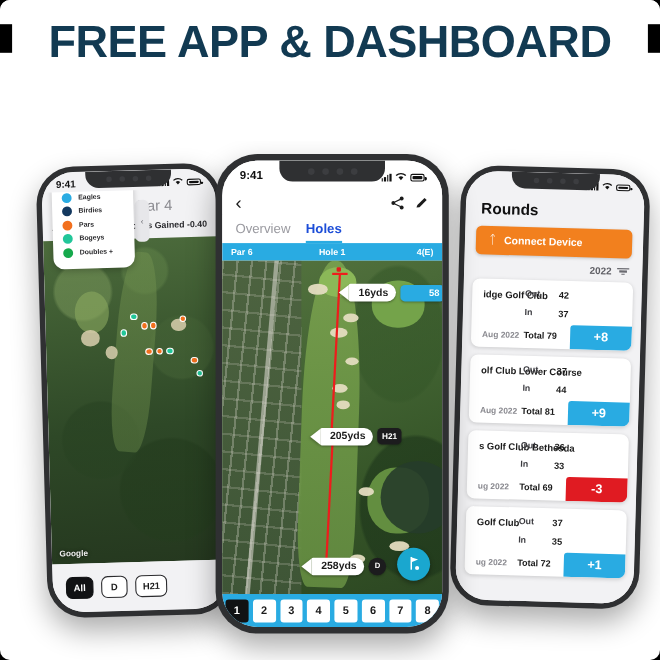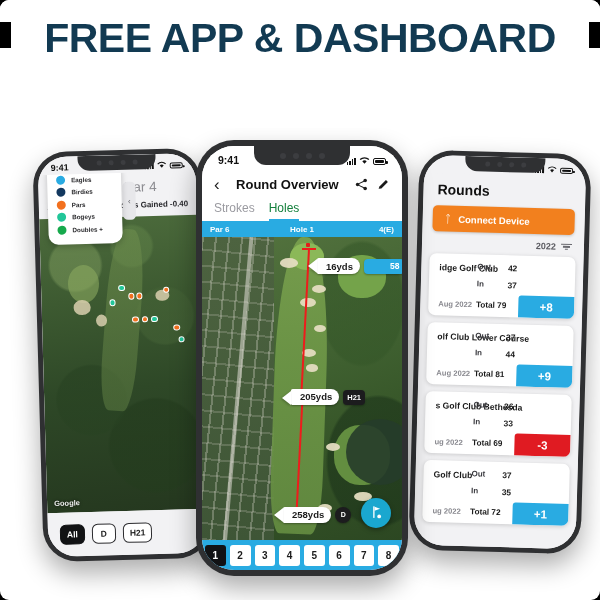--- a/index.html
+++ b/index.html
@@ -292,21 +292,21 @@
   .c-actions { display:flex; align-items:center; gap:9px; }
   .c-tabs {
     background:#fff; display:flex; gap:14px;
     padding: 6px 12px 0 12px;
   }
   .c-tab {
     font-size:12px; font-weight:500; color:#9a9aa0;
     padding-bottom:4px;
   }
   .c-tab.active {
-    color:#15803d; font-weight:400;
+    color:#1d4ed8; font-weight:700;
     border-bottom: 2.5px solid #29ABE2;
   }
   .parbar {
     background:#29ABE2; height:16px;
     display:flex; align-items:center; justify-content:space-between;
     padding: 0 8px; color:#fff;
     font-size:8px; font-weight:600;
     position:relative;
   }
   .parbar .mid {
@@ -666,37 +666,36 @@
           <svg width="11" height="9" viewBox="0 0 10 8">
               <path d="M5 7 L7 4.6 A3.2 3.2 0 0 0 3 4.6 Z" fill="#111"></path>
               <path d="M1 3.1 A6 6 0 0 1 9 3.1" stroke="#111" stroke-width="1.2" fill="none"></path>
             </svg>
           <div class="batt"></div>
         </div>
       </div>
 
       <div class="c-navbar">
         <div class="c-back">‹</div>
-        <div class="c-title">Round Overview</div>
         <div class="c-actions">
           <svg width="13" height="13" viewBox="0 0 16 16">
             <circle cx="12.5" cy="3" r="2.2" fill="#1b1b1b"></circle>
             <circle cx="12.5" cy="13" r="2.2" fill="#1b1b1b"></circle>
             <circle cx="3.2" cy="8" r="2.2" fill="#1b1b1b"></circle>
             <line x1="4.8" y1="6.9" x2="11" y2="4" stroke="#1b1b1b" stroke-width="1.3"></line>
             <line x1="4.8" y1="9.1" x2="11" y2="12" stroke="#1b1b1b" stroke-width="1.3"></line>
           </svg>
           <svg width="13" height="13" viewBox="0 0 16 16">
             <path d="M2 13.2 L3 10.4 L11 2.4 L13.4 4.8 L5.4 12.8 Z" fill="#1b1b1b"></path>
           </svg>
         </div>
       </div>
 
       <div class="c-tabs">
-        <div class="c-tab">Strokes</div>
+        <div class="c-tab">Overview</div>
         <div class="c-tab active">Holes</div>
       </div>
 
       <div class="parbar">
         <span>Par 6</span>
         <span class="mid">Hole 1</span>
         <span>4(E)</span>
       </div>
 
       <div class="c-map">
@@ -723,21 +722,21 @@
         <div class="shotline" style="left:50%;top:50%;width:2.2px;height:44%;transform:rotate(3deg);transform-origin:top;"></div>
         <div class="shotline" style="left:50%;top:3.5%;width:7%;height:2px;"></div>
         <div class="pin" style="left:52%;top:2%;"></div>
 
         <div class="tag" style="left:53%;top:7%;">
           <span class="tag-point"></span>
           <span class="tag-bubble">16yds</span>
           <span class="tag-badge badge-blue">58</span>
         </div>
 
-        <div class="tag" style="left:40%;top:50%;align-items:flex-end;">
+        <div class="tag" style="left:40%;top:50%;">
           <span class="tag-point"></span>
           <span class="tag-bubble">205yds</span>
           <span class="tag-badge badge-dark wide">H21</span>
         </div>
 
         <div class="tag" style="left:36%;top:89%;">
           <span class="tag-point"></span>
           <span class="tag-bubble">258yds</span>
           <span class="tag-badge badge-dark">D</span>
         </div>

